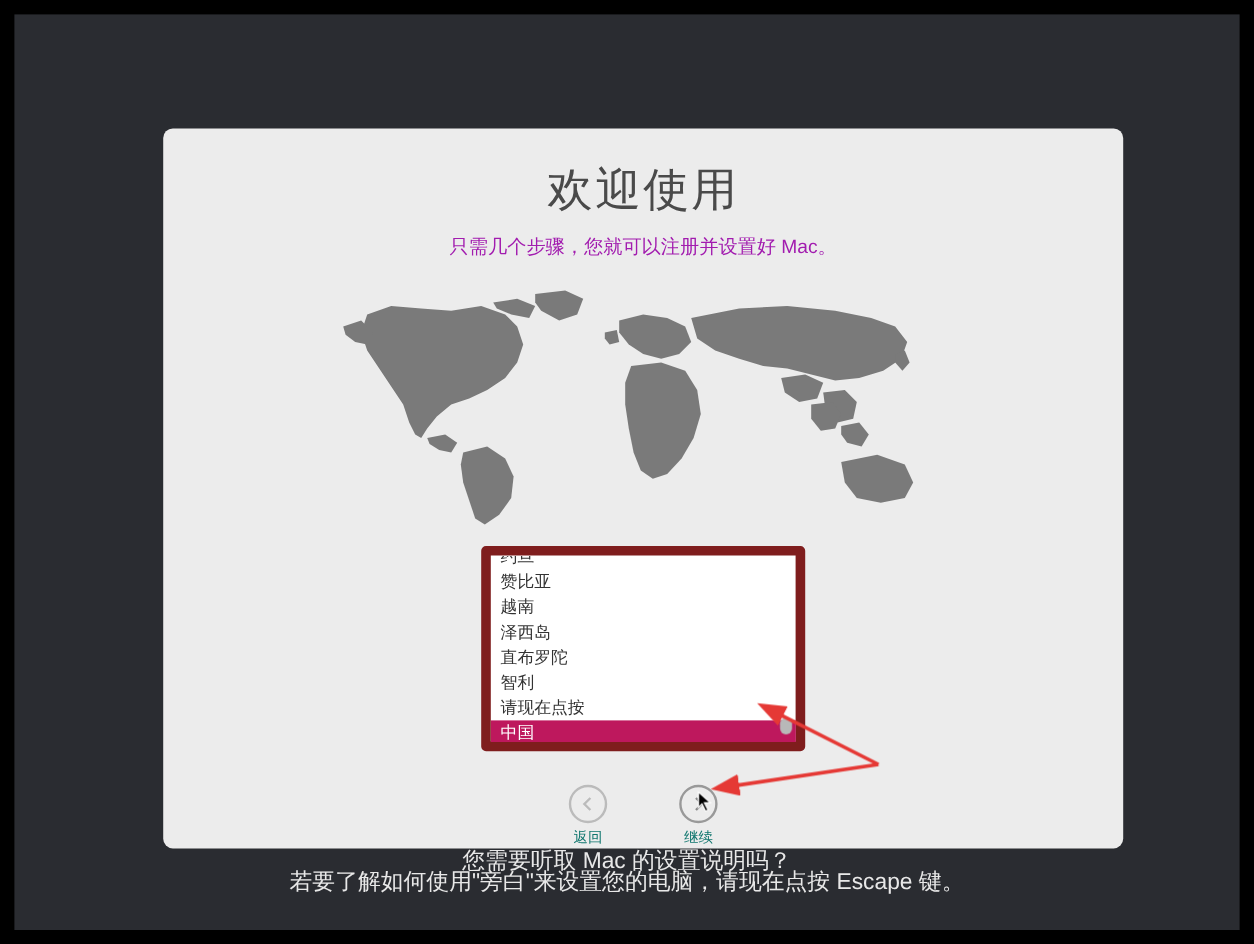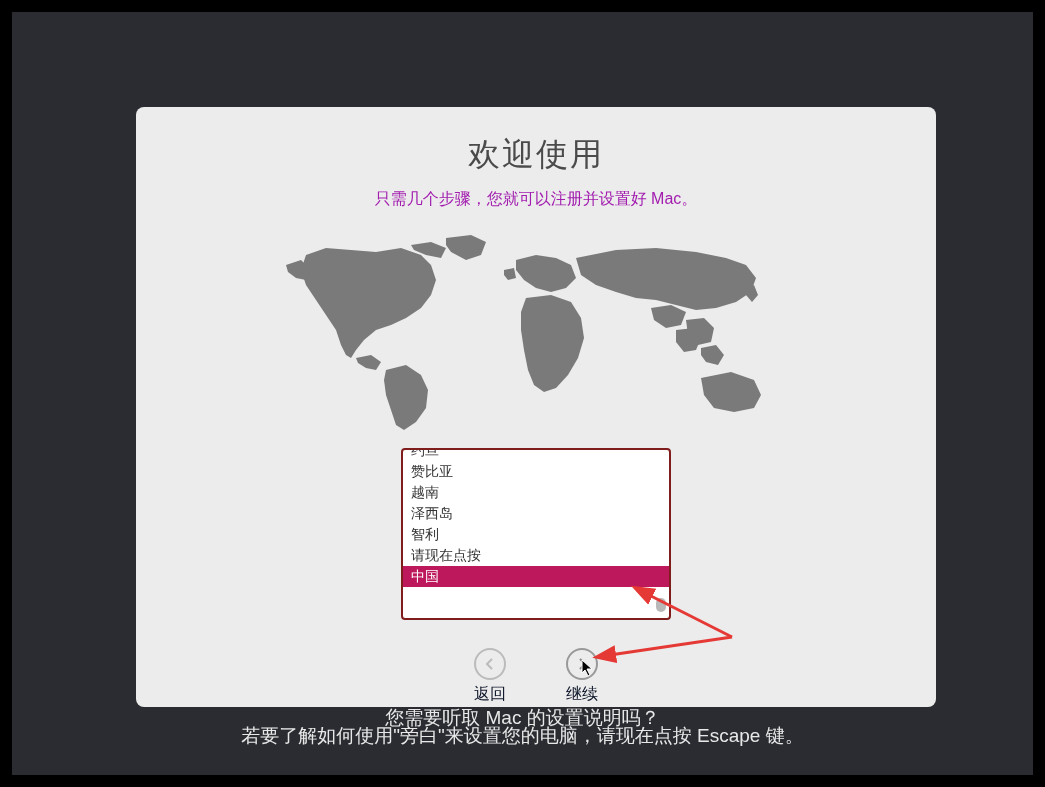--- a/index.html
+++ b/index.html
@@ -37,21 +37,21 @@
       height: 600px;
       background: #ececec;
       border-radius: 8px;
       display: flex;
       flex-direction: column;
       align-items: center;
       padding-top: 20px;
     }
     
     .title {
-      font-size: 32px;
+      font-size: 38px;
       font-weight: 300;
       color: #4a4a4a;
       margin-top: 6px;
       margin-bottom: 12px;
       letter-spacing: 2px;
     }
     
     .subtitle {
       font-size: 16px;
       color: #a21caf;
@@ -66,21 +66,21 @@
     }
     
     .world-map svg {
       width: 100%;
       height: 100%;
     }
     
     .country-list {
       width: 270px;
       height: 172px;
-      border: 2px solid #7f1d1d;
+      border: 8px solid #7f1d1d;
       border-radius: 4px;
       background: #fff;
       overflow: hidden;
       position: relative;
     }
     
     .country-list-inner {
       height: 100%;
       overflow-y: auto;
       position: relative;
@@ -141,22 +141,22 @@
     .nav-button-circle svg {
       width: 16px;
       height: 16px;
     }
     
     .nav-button.disabled .nav-button-circle {
       border-color: #bbb;
     }
     
     .nav-button-label {
-      font-size: 16px;
-      color: #0f172a;
+      font-size: 12px;
+      color: #0f766e;
     }
     
     .help-text {
       position: absolute;
       bottom: 30px;
       left: 0;
       right: 0;
       text-align: center;
       color: #e8e8e8;
       font-size: 19px;
@@ -219,20 +219,21 @@
         </g>
       </svg>
     </div>
 
     <div class="country-list">
       <div class="country-list-inner">
         <div class="country-item partial-top">约旦</div>
         <div class="country-item">赞比亚</div>
         <div class="country-item">越南</div>
         <div class="country-item">泽西岛</div>
+        <div class="country-item">直布罗陀</div>
         <div class="country-item">智利</div>
         <div class="country-item">请现在点按</div>
         <div class="country-item selected">中国</div>
       </div>
       <div class="scrollbar-thumb"></div>
     </div>
 
     <div class="bottom-buttons">
       <div class="nav-button disabled">
         <div class="nav-button-circle">

